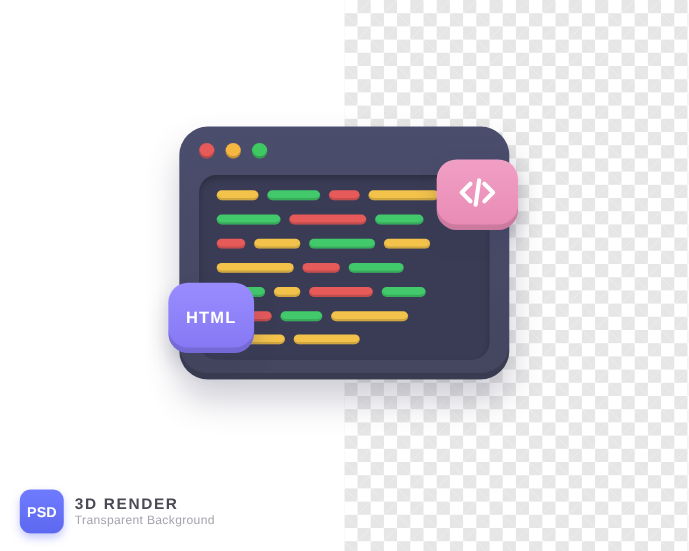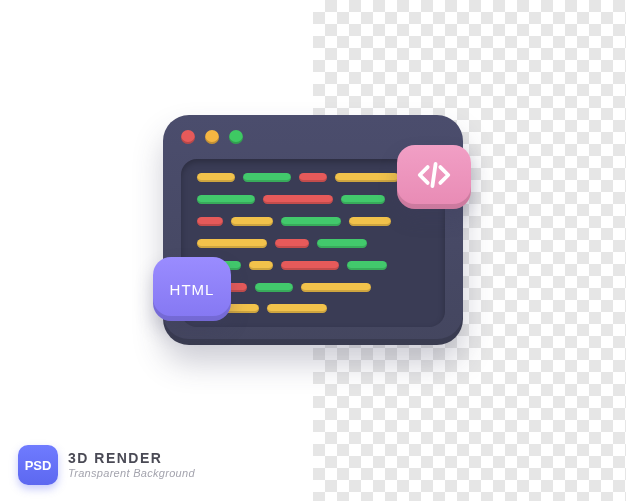--- a/index.html
+++ b/index.html
@@ -100,21 +100,21 @@
     align-items: center;
     justify-content: center;
     box-shadow: 0 10px 18px rgba(60,60,90,0.25), inset 0 -5px 0 rgba(0,0,0,0.12);
   }
   .badge-html {
     width: 78px; height: 64px;
     background: linear-gradient(180deg, #9a8cff 0%, #8477f2 100%);
     left: -10px;
     bottom: 24px;
     color: #fff;
-    font-weight: 400;
+    font-weight: 700;
     letter-spacing: 1px;
     font-size: 15px;
   }
   .badge-code {
     width: 74px; height: 64px;
     background: linear-gradient(180deg, #f19fc5 0%, #e88ab4 100%);
     right: -8px;
     top: 30px;
     color: #fff;
   }
@@ -142,21 +142,20 @@
     color: #4a4a55;
     font-size: 14px;
     font-weight: 700;
     letter-spacing: 1.5px;
     text-transform: uppercase;
   }
   .footer-sub {
     color: #a4a4ae;
     font-size: 11px;
     letter-spacing: 0.3px;
-    font-style: italic;
   }
 </style>
 </head>
 <body>
 
 <div class="left-half"></div>
 <div class="checker"></div>
 
 <div class="stage">
   <div class="window">

